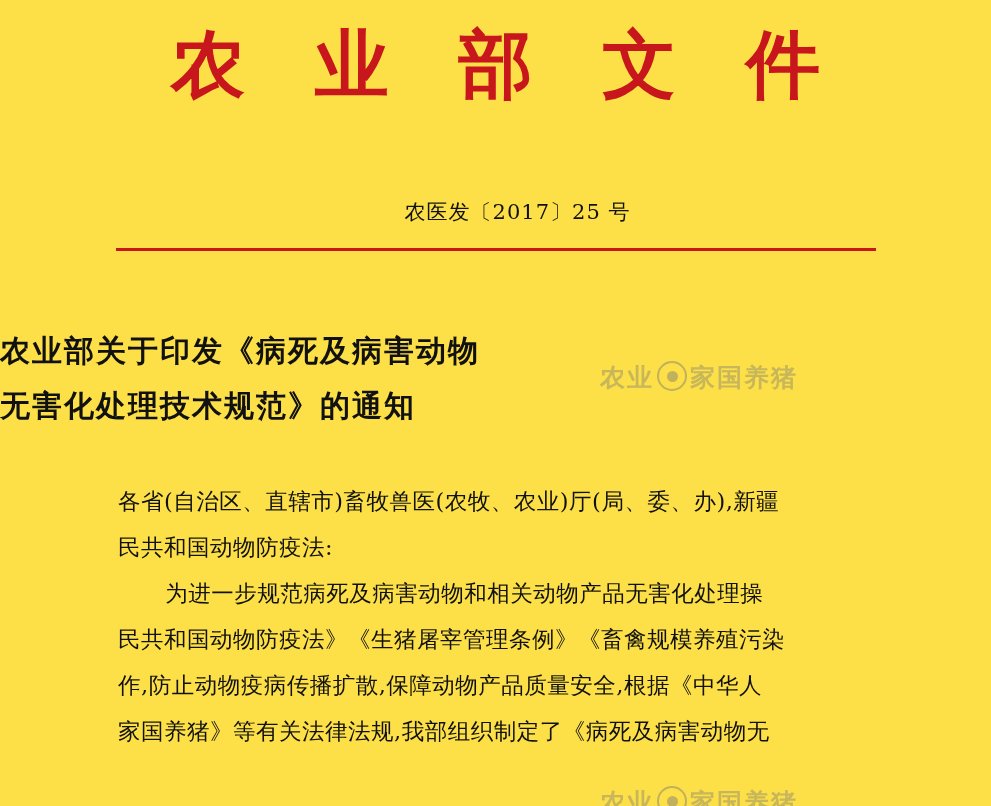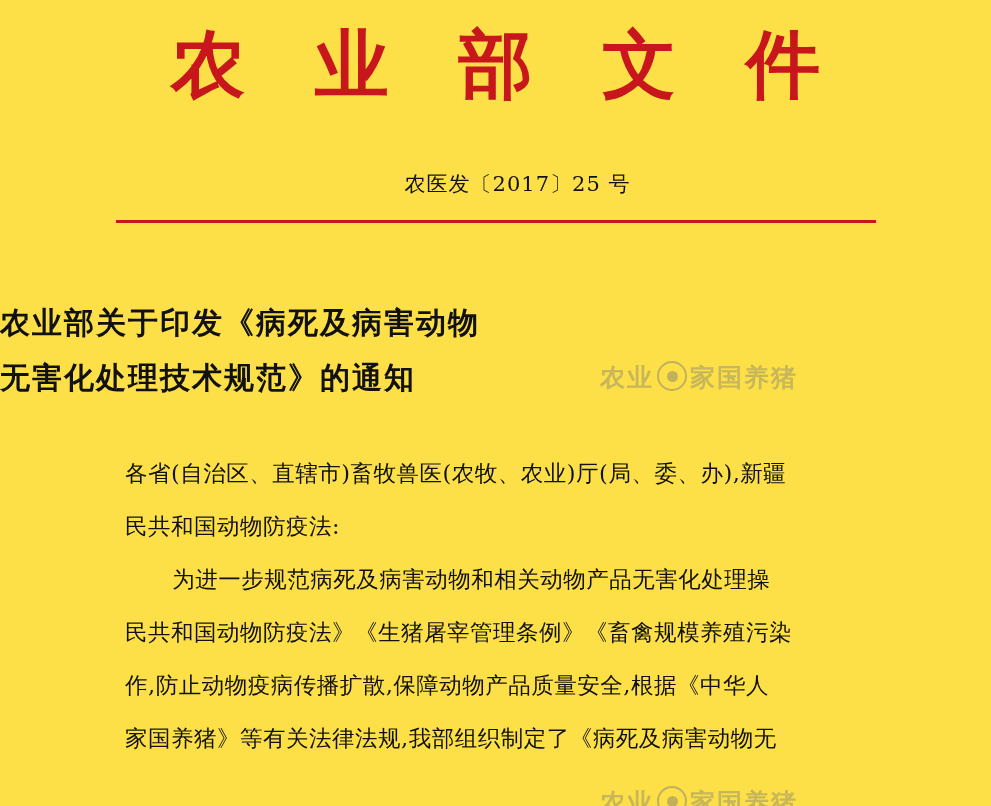--- a/index.html
+++ b/index.html
@@ -38,21 +38,21 @@
     line-height: 1.05;
     text-indent: 22px;
     white-space: nowrap;
   }
 
   
   .doc-number {
     text-align: center;
     font-size: 21px;
     letter-spacing: 1px;
-    margin-top: 66px;
+    margin-top: 94px;
     color: #111;
     padding-left: 44px;
   }
 
   
   .red-rule {
     width: 760px;
     height: 3px;
     background: #c8161d;
     margin: 22px auto 0 auto;
@@ -74,21 +74,21 @@
   
   .body-text {
     margin: 44px 118px 0 118px;
     font-size: 22.5px;
     line-height: 2.05;
     letter-spacing: 0.5px;
     color: #111;
     text-align: justify;
   }
   .body-text p {
-    margin: 7px;
+    margin: 0;
   }
   .body-text p.indent {
     text-indent: 2.1em;
   }
 
   
   .watermark {
     position: absolute;
     color: rgba(120, 120, 120, 0.40);
     font-family: "DejaVu Sans", "Liberation Sans", sans-serif;

